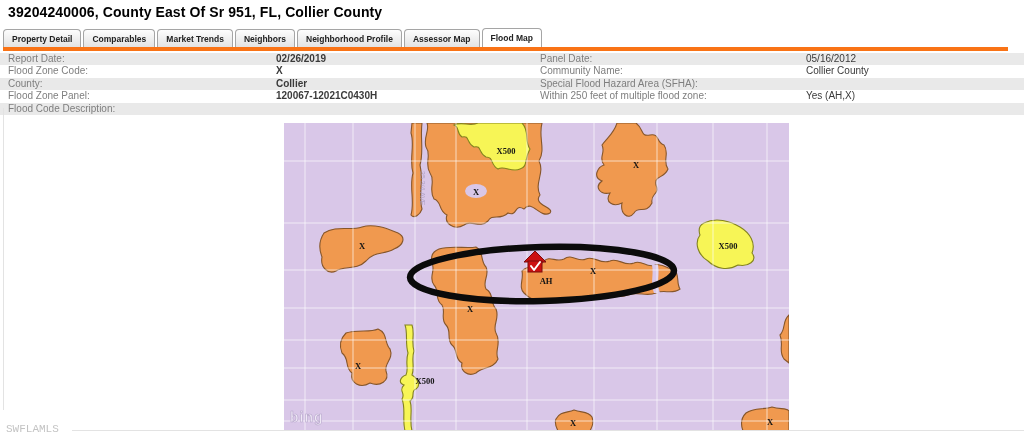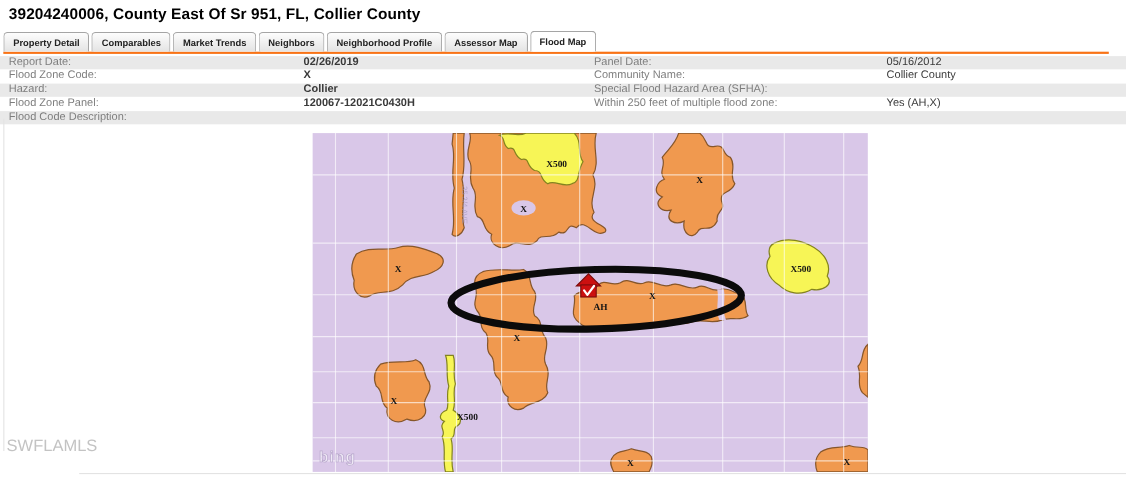--- a/index.html
+++ b/index.html
@@ -9,21 +9,21 @@
     -webkit-font-smoothing:antialiased;
   }
   
   .page-title{
     padding:4px 0 0 8px;font-size:14px;font-weight:bold;color:#000;
     letter-spacing:.1px;
   }
   
   .tabbar{
     display:flex;align-items:flex-end;margin:8px 16px 0 3px;height:19px;
-    border-bottom:2px solid #f97316;
+    border-bottom:4px solid #f97316;
   }
   .tab{
     font-size:8.5px;font-weight:bold;color:#222;
     background:linear-gradient(#fdfdfd,#e3e3e3);
     border:1px solid #a5a5a5;border-bottom:none;
     border-radius:4px 4px 0 0;
     padding:4px 8px 3px 8px;margin-right:2px;cursor:pointer;white-space:nowrap;
   }
   .tab.active{background:#fff;padding-bottom:4px;}
   
@@ -34,21 +34,21 @@
   .cell-v1{width:264px;color:#3a3a3a;font-weight:bold;}
   .cell-l2{width:266px;color:#7e7e7e;}
   .cell-v2{flex:1;color:#3a3a3a;font-weight:normal;}
   
   .map-wrap{margin:8px 0 0 284px;width:505px;height:348px;position:relative;}
   .map-caption{
     margin:4px 0 0 284px;font-size:8.5px;font-weight:bold;color:#1d1d1d;
   }
   
   .watermark{
-    position:absolute;left:6px;top:397px;font-size:15px;color:#c3c3c3;
+    position:absolute;left:6px;top:423px;font-size:11px;color:#c3c3c3;font-family:Liberation Mono, monospace;
   }
   .frame-v{position:absolute;left:3px;top:108px;width:1px;height:302px;background:#e3e3e3;}
   .frame-h{position:absolute;left:72px;top:430px;right:0;height:1px;background:#e3e3e3;}
   svg text{user-select:none;}
 </style>
 </head>
 <body>
 
 <div class="page-title">39204240006, County East Of Sr 951, FL, Collier County</div>
 
@@ -69,21 +69,21 @@
     <span class="cell-l2">Panel Date:</span>
     <span class="cell-v2">05/16/2012</span>
   </div>
   <div class="info-row">
     <span class="cell-l1">Flood Zone Code:</span>
     <span class="cell-v1">X</span>
     <span class="cell-l2">Community Name:</span>
     <span class="cell-v2">Collier County</span>
   </div>
   <div class="info-row odd">
-    <span class="cell-l1">Hazard:</span>
+    <span class="cell-l1">County:</span>
     <span class="cell-v1">Collier</span>
     <span class="cell-l2">Special Flood Hazard Area (SFHA):</span>
   </div>
   <div class="info-row">
     <span class="cell-l1">Flood Zone Panel:</span>
     <span class="cell-v1">120067-12021C0430H</span>
     <span class="cell-l2">Within 250 feet of multiple flood zone:</span>
     <span class="cell-v2">Yes (AH,X)</span>
   </div>
   <div class="info-row odd">

